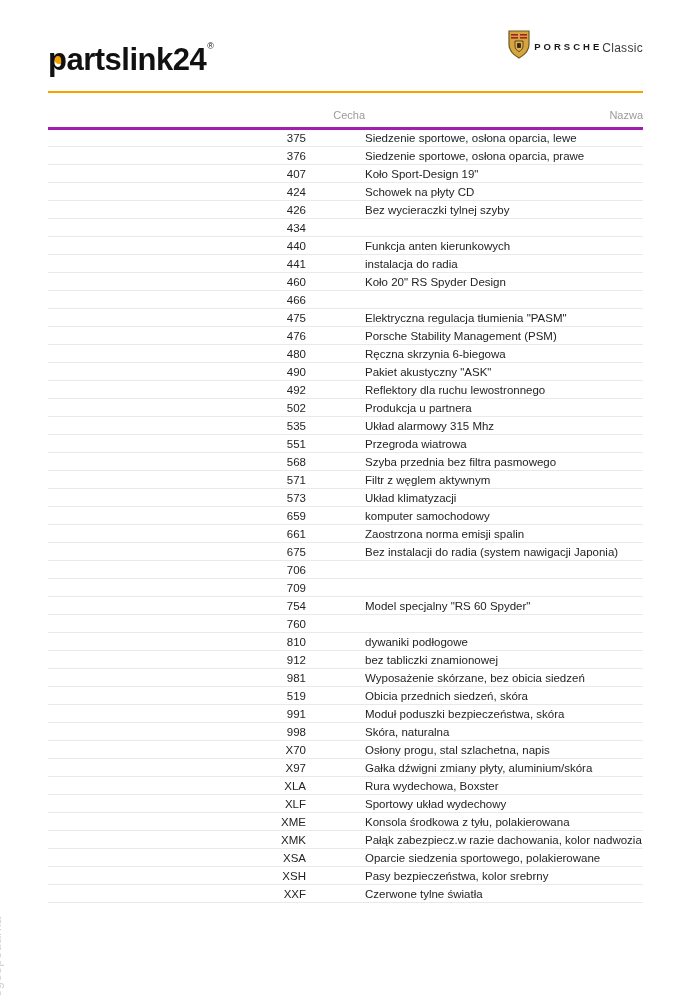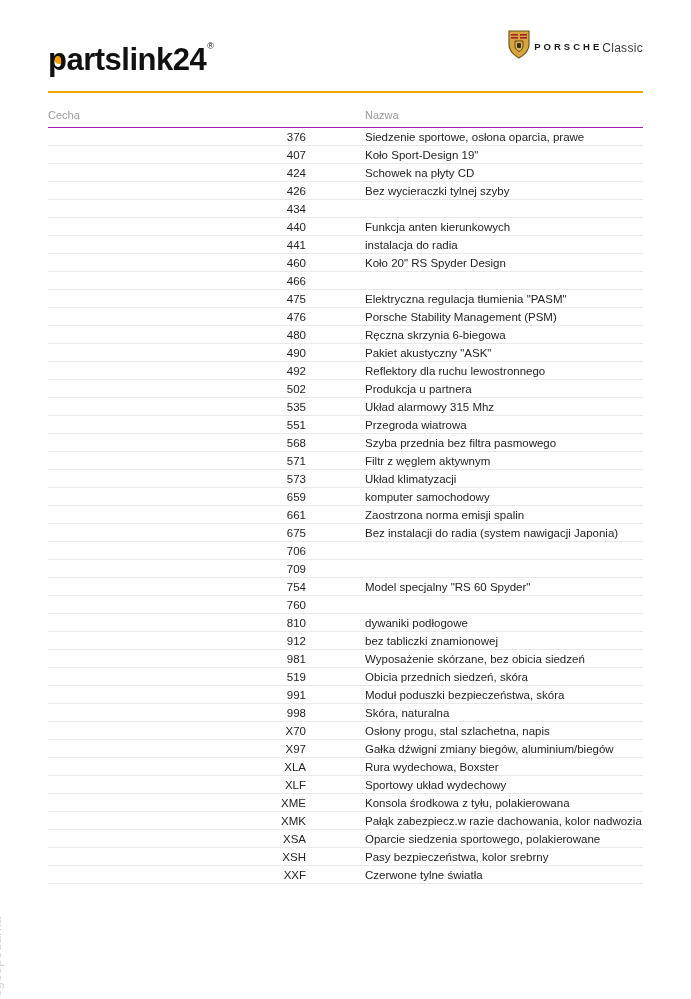--- a/index.html
+++ b/index.html
@@ -51,24 +51,24 @@
     background:var(--accent,#f3a200);
   }
 
   
   table {
     width:595px; margin:12px 48px 0 48px;
     border-collapse:collapse; table-layout:fixed;
   }
   col.c-code { width:317px; }
   thead th {
-    text-align:left; font-weight:normal;
+    text-align:right; font-weight:normal;
     font-size:11px; color:#9b9b9b;
     padding:4px 0 6px 0;
-    border-bottom:1px solid #a21caf;
+    border-bottom:3px solid #a21caf;
   }
   tbody td {
     font-size:11.5px; color:#242424;
     height:18px; padding:2px 0;
     border-bottom:1px solid #e9e9e9;
     vertical-align:middle;
     white-space:nowrap; overflow:hidden;
   }
   td.code { text-align:right; padding-right:59px; }
   td.name { text-align:left; }
@@ -114,20 +114,24 @@
         <col class="c-code">
         <col class="c-name">
       </colgroup>
     <thead>
       <tr>
         <th>Cecha</th>
         <th>Nazwa</th>
       </tr>
     </thead>
     <tbody>
+  <tr>
+    <td class="code">375</td>
+    <td class="name">Siedzenie sportowe, osłona oparcia, lewe</td>
+  </tr>
 
   <tr>
     <td class="code">376</td>
     <td class="name">Siedzenie sportowe, osłona oparcia, prawe</td>
   </tr>
 
   <tr>
     <td class="code">407</td>
     <td class="name">Koło Sport-Design 19"</td>
   </tr>
@@ -288,21 +292,21 @@
     <td class="name">Skóra, naturalna</td>
   </tr>
 
   <tr>
     <td class="code">X70</td>
     <td class="name">Osłony progu, stal szlachetna, napis</td>
   </tr>
 
   <tr>
     <td class="code">X97</td>
-    <td class="name">Gałka dźwigni zmiany biegów, aluminium/biegów</td>
+    <td class="name">Gałka dźwigni zmiany płyty, aluminium/skóra</td>
   </tr>
 
   <tr>
     <td class="code">XLA</td>
     <td class="name">Rura wydechowa, Boxster</td>
   </tr>
 
   <tr>
     <td class="code">XLF</td>
     <td class="name">Sportowy układ wydechowy</td>

